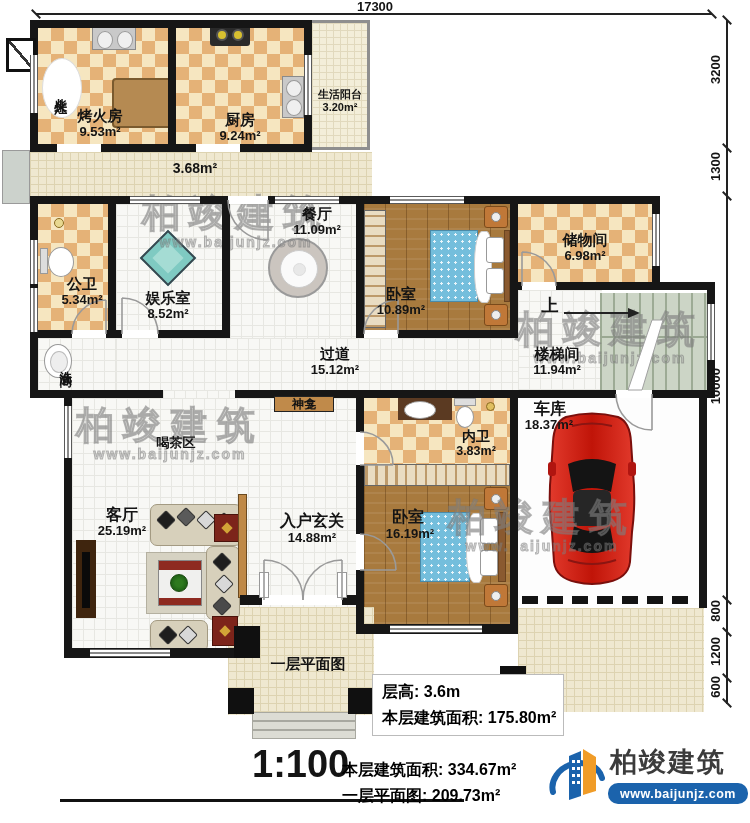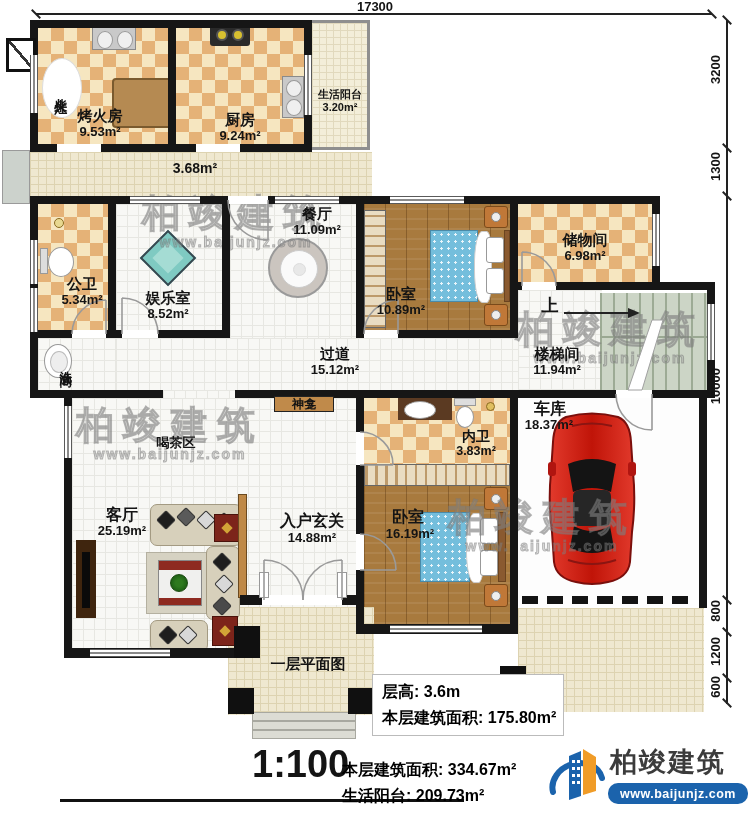--- a/index.html
+++ b/index.html
@@ -374,21 +374,21 @@
   <div class="vdim" style="left:708px;top:152px">1300</div>
   <div class="vdim" style="left:708px;top:368px">10000</div>
   <div class="vdim" style="left:708px;top:600px">800</div>
   <div class="vdim" style="left:708px;top:637px">1200</div>
   <div class="vdim" style="left:708px;top:676px">600</div>
 
   <div class="abs" style="left:372px;top:674px;width:192px;height:62px;background:#fff;border:1px solid #bbb;box-sizing:border-box;z-index:13"></div>
   <div class="info-line" style="left:382px;top:682px">层高: 3.6m</div>
   <div class="info-line" style="left:382px;top:708px">本层建筑面积: 175.80m²</div>
   <div class="info-line" style="left:342px;top:760px">本层建筑面积: 334.67m²</div>
-  <div class="info-line" style="left:342px;top:786px">生活阳台: 209.73m²</div>
+  <div class="info-line" style="left:342px;top:786px">一层平面图: 209.73m²</div>
 
   <div class="lbl" style="left:252px;top:744px;width:100px;font-size:38px;font-weight:600;text-align:left">1:100</div>
   <div class="dimline" style="left:60px;top:799px;width:404px;height:3px;background:#111"></div>
 
   <svg class="abs" style="left:545px;top:742px;z-index:16" width="60" height="64" viewBox="0 0 60 64">
     <path d="M8 50 A 25 21 -20 1 1 57 36" fill="none" stroke="#1b63ac" stroke-width="6" stroke-linecap="round"></path>
     <polygon points="24,14 36,9 36,54 24,58" fill="#1b63ac"></polygon>
     <polygon points="38,7 51,15 51,49 38,53" fill="#f09c28"></polygon>
     <rect x="27" y="18" width="3" height="3" fill="#fff"></rect>
       <rect x="27" y="25" width="3" height="3" fill="#fff"></rect>

